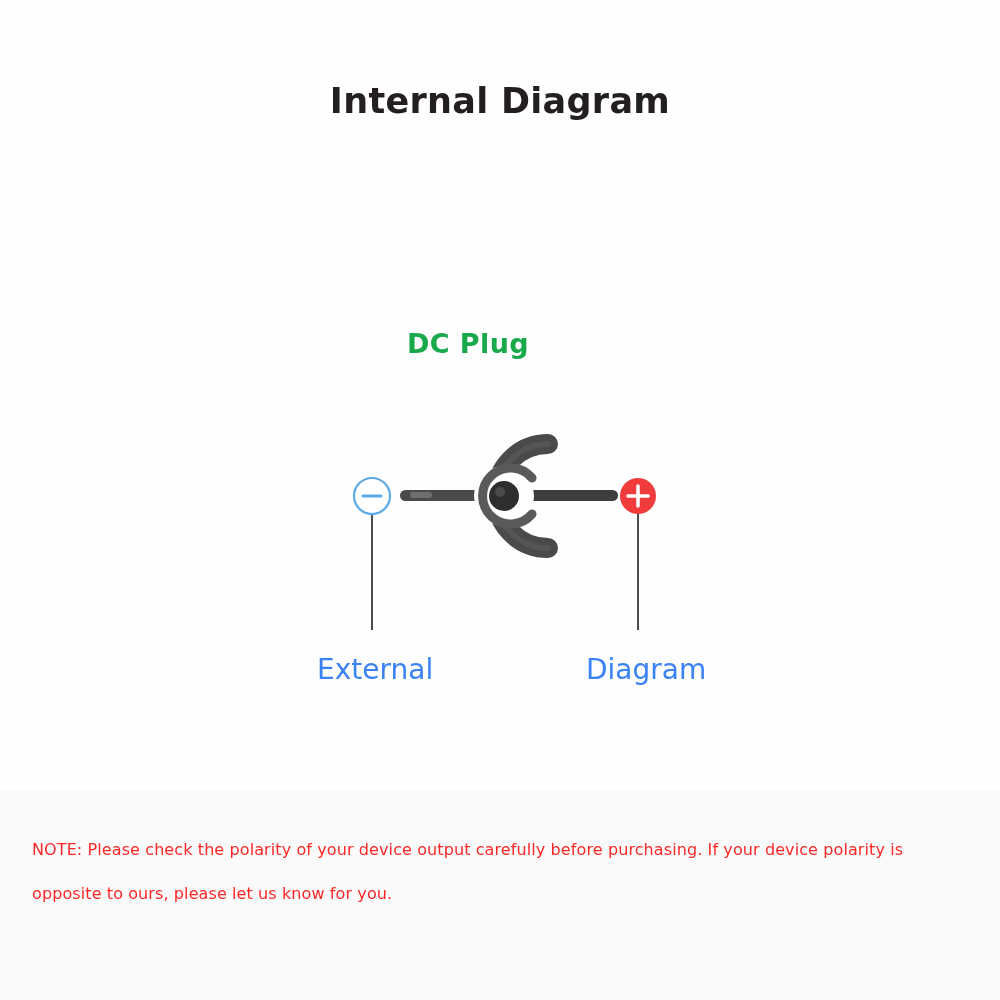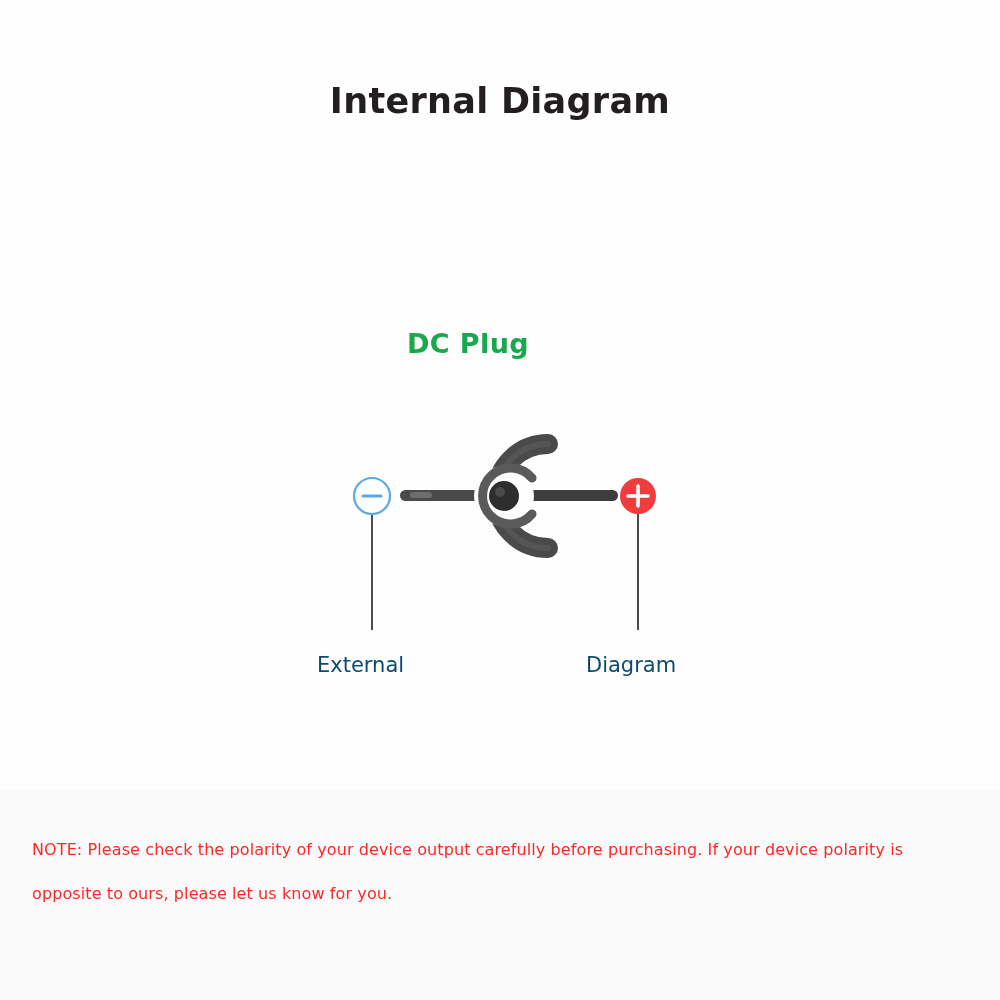--- a/index.html
+++ b/index.html
@@ -64,22 +64,22 @@
   }
 
   .diagram svg {
     display: block;
   }
 
   
   .caption {
     position: absolute;
     font-family: "DejaVu Sans", sans-serif;
-    font-size: 21px;
-    color: #0c4a6e;
+    font-size: 28px;
+    color: #3b82f6;
     white-space: nowrap;
   }
   .caption-external {
     top: 653px;
     left: 317px;
   }
   .caption-internal {
     top: 653px;
     left: 586px;
   }

